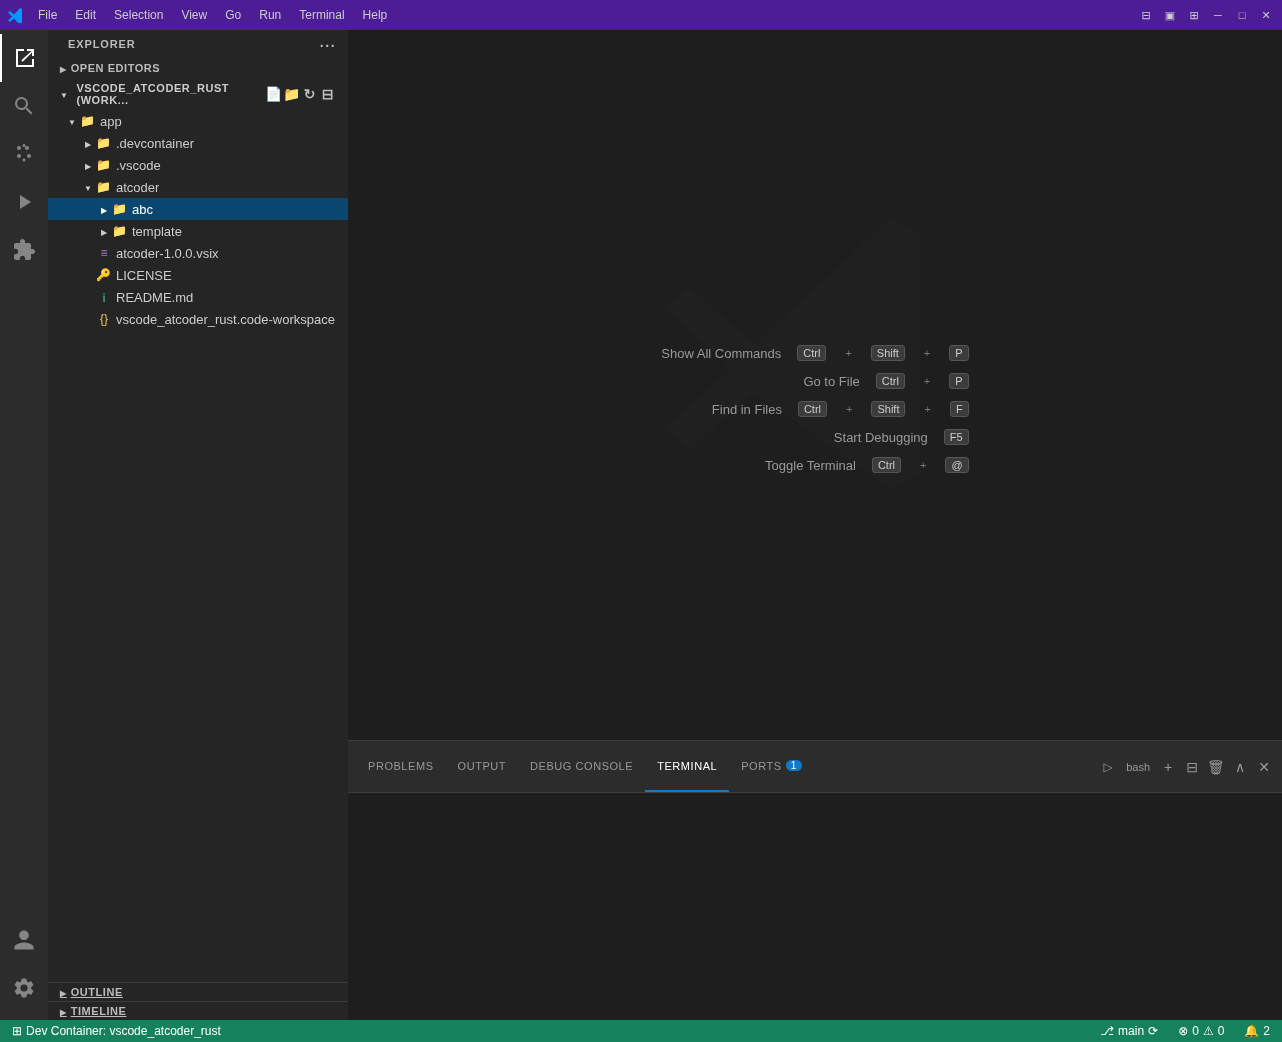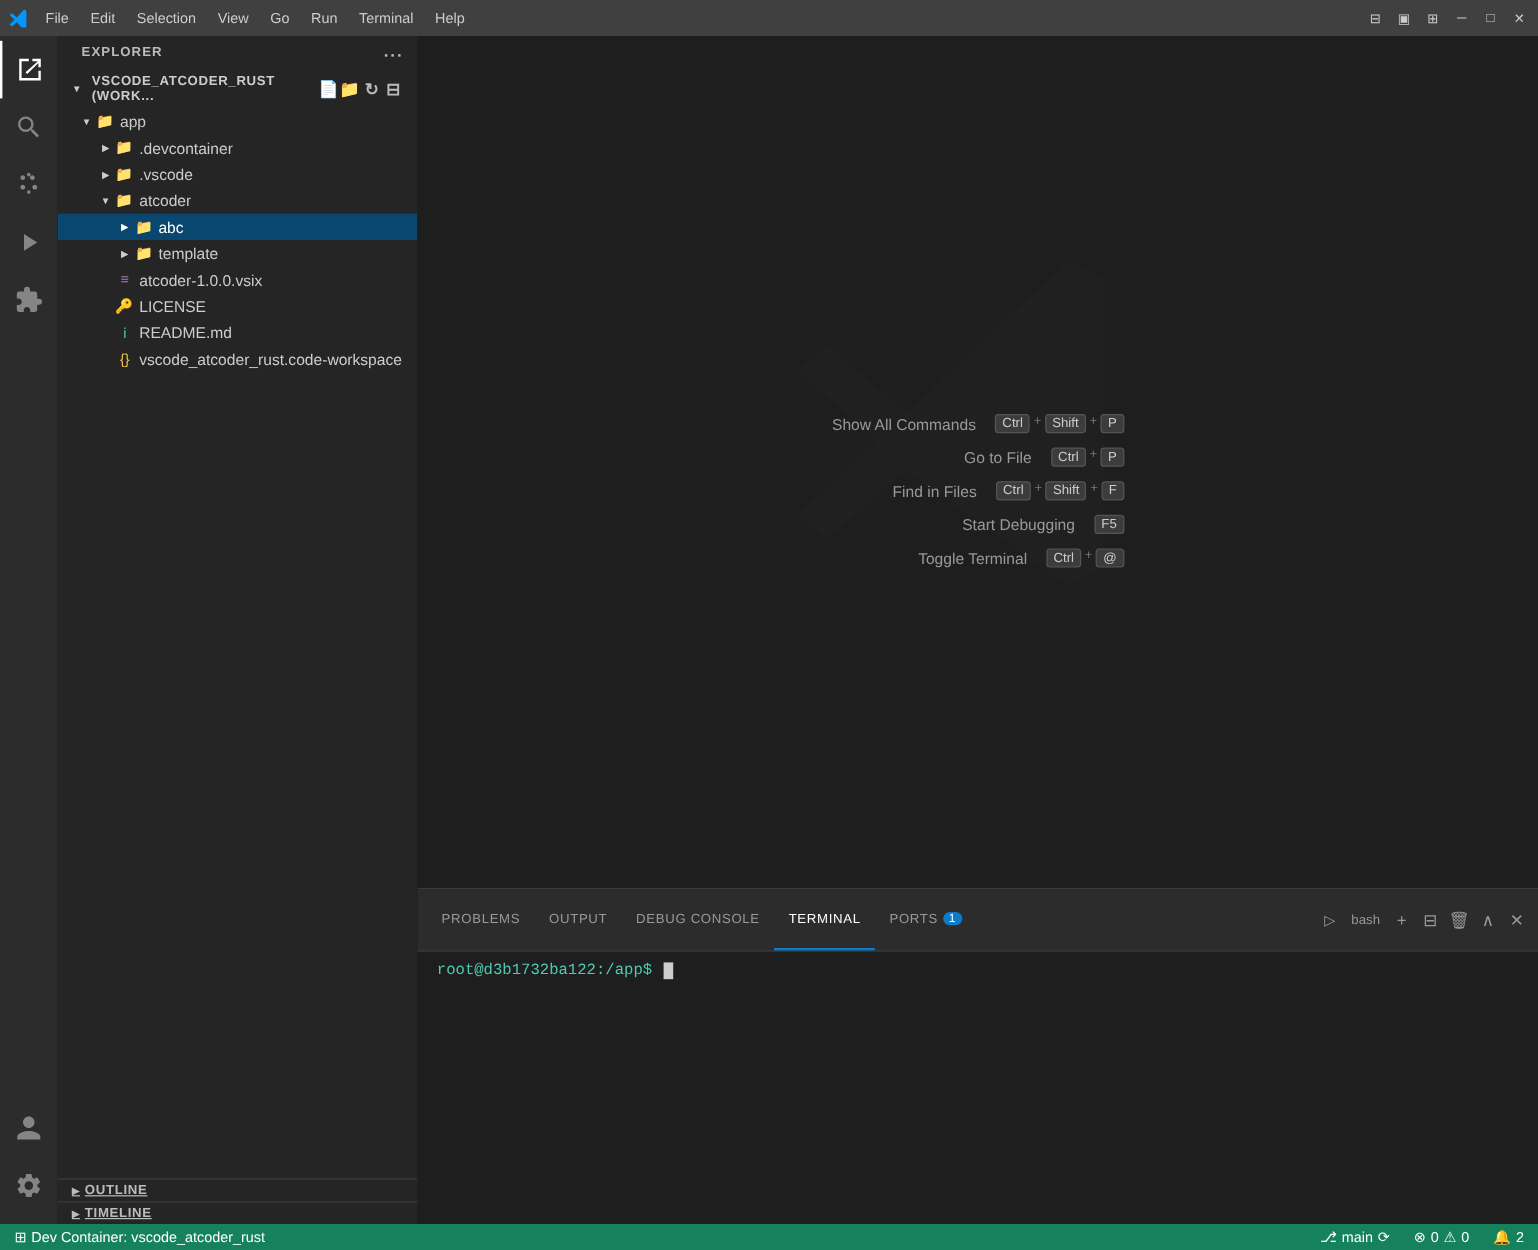--- a/index.html
+++ b/index.html
@@ -11,21 +11,21 @@
       font-size: 13px;
       color: #ccc;
       overflow: hidden;
       display: flex;
       flex-direction: column;
     }
 
     
     .titlebar {
       height: 30px;
-      background: #404040;
+      background: #4c1d95;
       display: flex;
       align-items: center;
       justify-content: space-between;
       padding: 0 8px;
       flex-shrink: 0;
     }
     .titlebar-left {
       display: flex;
       align-items: center;
       gap: 6px;
@@ -237,21 +237,22 @@
       margin-bottom: 12px;
       gap: 16px;
     }
     .shortcut-label {
       font-size: 13px;
       color: #999;
       text-align: right;
     }
     .shortcut-keys {
       display: flex;
-      gap: 3px;
+      gap: 19px;
+      align-items: center;
     }
     .key {
       background: #3c3c3c;
       border: 1px solid #555;
       border-radius: 3px;
       padding: 1px 5px;
       font-size: 11px;
       color: #ccc;
     }
     .key-plus {
@@ -458,20 +459,24 @@
   </div>
 
   <div class="sidebar">
     <div class="sidebar-header">
       <span>Explorer</span>
       <div class="sidebar-header-actions">
         <div class="sidebar-header-btn">···</div>
       </div>
     </div>
 
+    <div class="sidebar-section-header">
+      <span class="chevron-right"></span>
+      <span>Open Editors</span>
+    </div>
 
     <div class="sidebar-section-header" style="color:#ccc; display:flex; align-items:center; justify-content:space-between;">
       <div style="display:flex;align-items:center;gap:8px;">
         <span class="chevron-down"></span>
         <span style="font-size:11px;font-weight:700;letter-spacing:0.05em;text-transform:uppercase;">VSCODE_ATCODER_RUST (WORK...</span>
       </div>
       <div style="display:flex;gap:2px;">
         <div class="sidebar-header-btn">📄</div>
         <div class="sidebar-header-btn">📁</div>
         <div class="sidebar-header-btn">↻</div>
@@ -648,24 +653,20 @@
         <div class="panel-tab-actions">
           <div class="panel-tab-action-btn" style="font-size:12px;">▷</div>
           <div class="panel-tab-action-btn" style="font-size:11px; width:auto; padding:0 4px;">bash</div>
           <div class="panel-tab-action-btn">+</div>
           <div class="panel-tab-action-btn">⊟</div>
           <div class="panel-tab-action-btn">🗑</div>
           <div class="panel-tab-action-btn">∧</div>
           <div class="panel-tab-action-btn">✕</div>
         </div>
       </div>
-      <div class="panel-content">
-        <span class="terminal-prompt">root@d3b1732ba122:/app$</span>
-        <span style="display:inline-block;width:8px;height:14px;background:#ccc;vertical-align:text-bottom;margin-left:2px;"></span>
-      </div>
     </div>
 
   </div>
 </div>
 
 <div class="statusbar">
   <div class="statusbar-left">
     <div class="statusbar-item">
       <span>⊞</span>
       <span>Dev Container: vscode_atcoder_rust</span>

